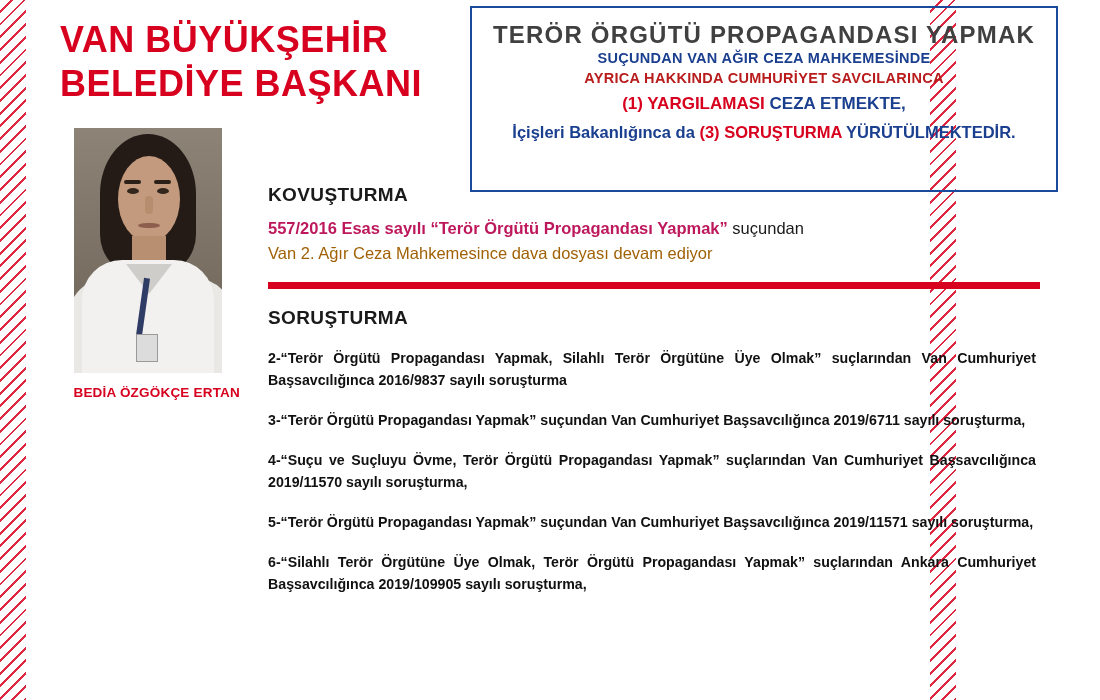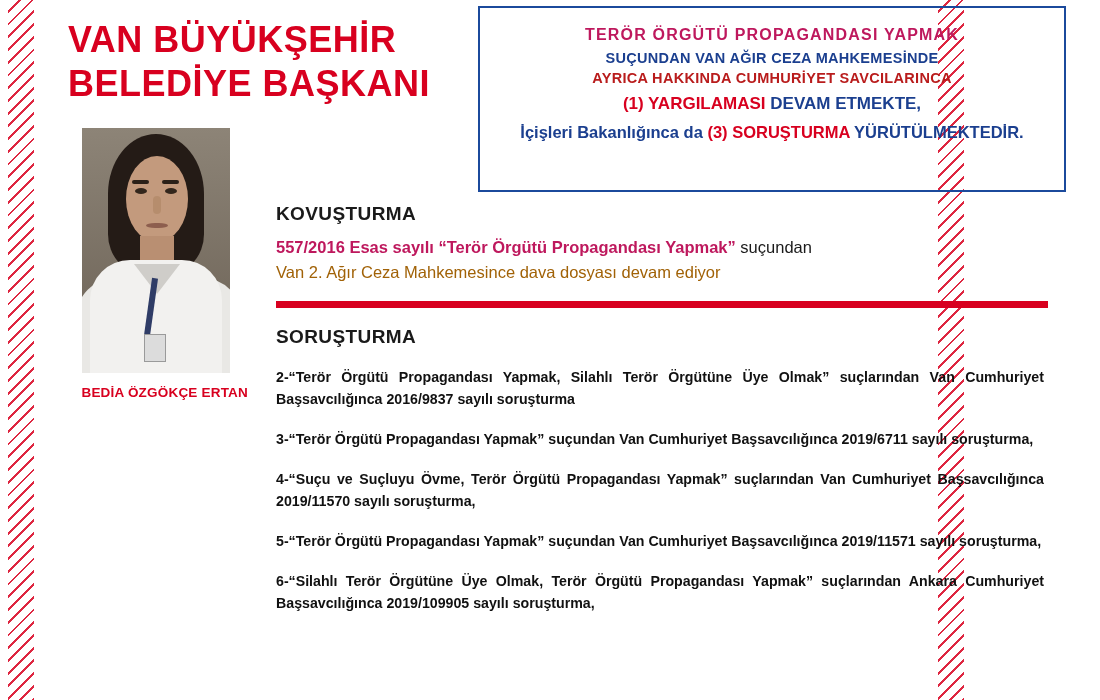--- a/index.html
+++ b/index.html
@@ -31,21 +31,20 @@
     opacity: 0.85;
   }
   .hatch.left { left: 0; }
   .hatch.right { right: 0; }
 
   .page {
     position: absolute;
     left: 0; top: 0;
     width: 956px;
     height: 700px;
-    margin-left: 8px;
   }
 
   
   .title-block {
     position: absolute;
     left: 60px;
     top: 18px;
     width: 420px;
   }
   .title-line {
@@ -62,23 +61,23 @@
     left: 470px;
     top: 6px;
     width: 588px;
     height: 186px;
     border: 2px solid #1b4a9c;
     box-sizing: border-box;
     text-align: center;
     padding-top: 14px;
   }
   .notice-l1 {
-    color: #be185d;
-    font-weight: bold;
-    font-size: 16px;
+    color: #404040;
+    font-weight: bold;
+    font-size: 24px;
     letter-spacing: 1.2px;
     line-height: 26px;
   }
   .notice-l2 {
     color: #1b3f8f;
     font-weight: bold;
     font-size: 14.5px;
     line-height: 20px;
     letter-spacing: 0.3px;
   }
@@ -254,21 +253,21 @@
     color: #d8001f;
     font-weight: bold;
     font-size: 13.5px;
     letter-spacing: 0.2px;
   }
 
   
   .content {
     position: absolute;
     left: 268px;
-    top: 203px;
+    top: 184px;
     width: 772px;
   }
   .sec-head {
     font-size: 19px;
     font-weight: bold;
     color: #1a1a1a;
     letter-spacing: 0.4px;
     margin: 0 0 10px 0;
   }
   .kov-line1 {
@@ -322,21 +321,21 @@
     <div class="title-line">BELEDİYE BAŞKANI</div>
   </div>
 
   <div class="notice-box">
     <div class="notice-l1">TERÖR ÖRGÜTÜ  PROPAGANDASI  YAPMAK</div>
     <div class="notice-l2">SUÇUNDAN VAN AĞIR CEZA MAHKEMESİNDE</div>
     <div class="notice-l3">AYRICA HAKKINDA CUMHURİYET SAVCILARINCA</div>
     <div class="notice-l4">
       <span class="red">(1)</span>
       <span class="red">YARGILAMASI</span>
-      <span class="blue">DEVAM ETMEKTE,</span>
+      <span class="blue">CEZA ETMEKTE,</span>
     </div>
     <div class="notice-l6">
       <span class="blue">İçişleri Bakanlığınca da</span>
       <span class="red">(3) SORUŞTURMA</span>
       <span class="blue">YÜRÜTÜLMEKTEDİR.</span>
     </div>
   </div>
 
   <div class="photo-frame">
     <div class="photo-wall"></div>

